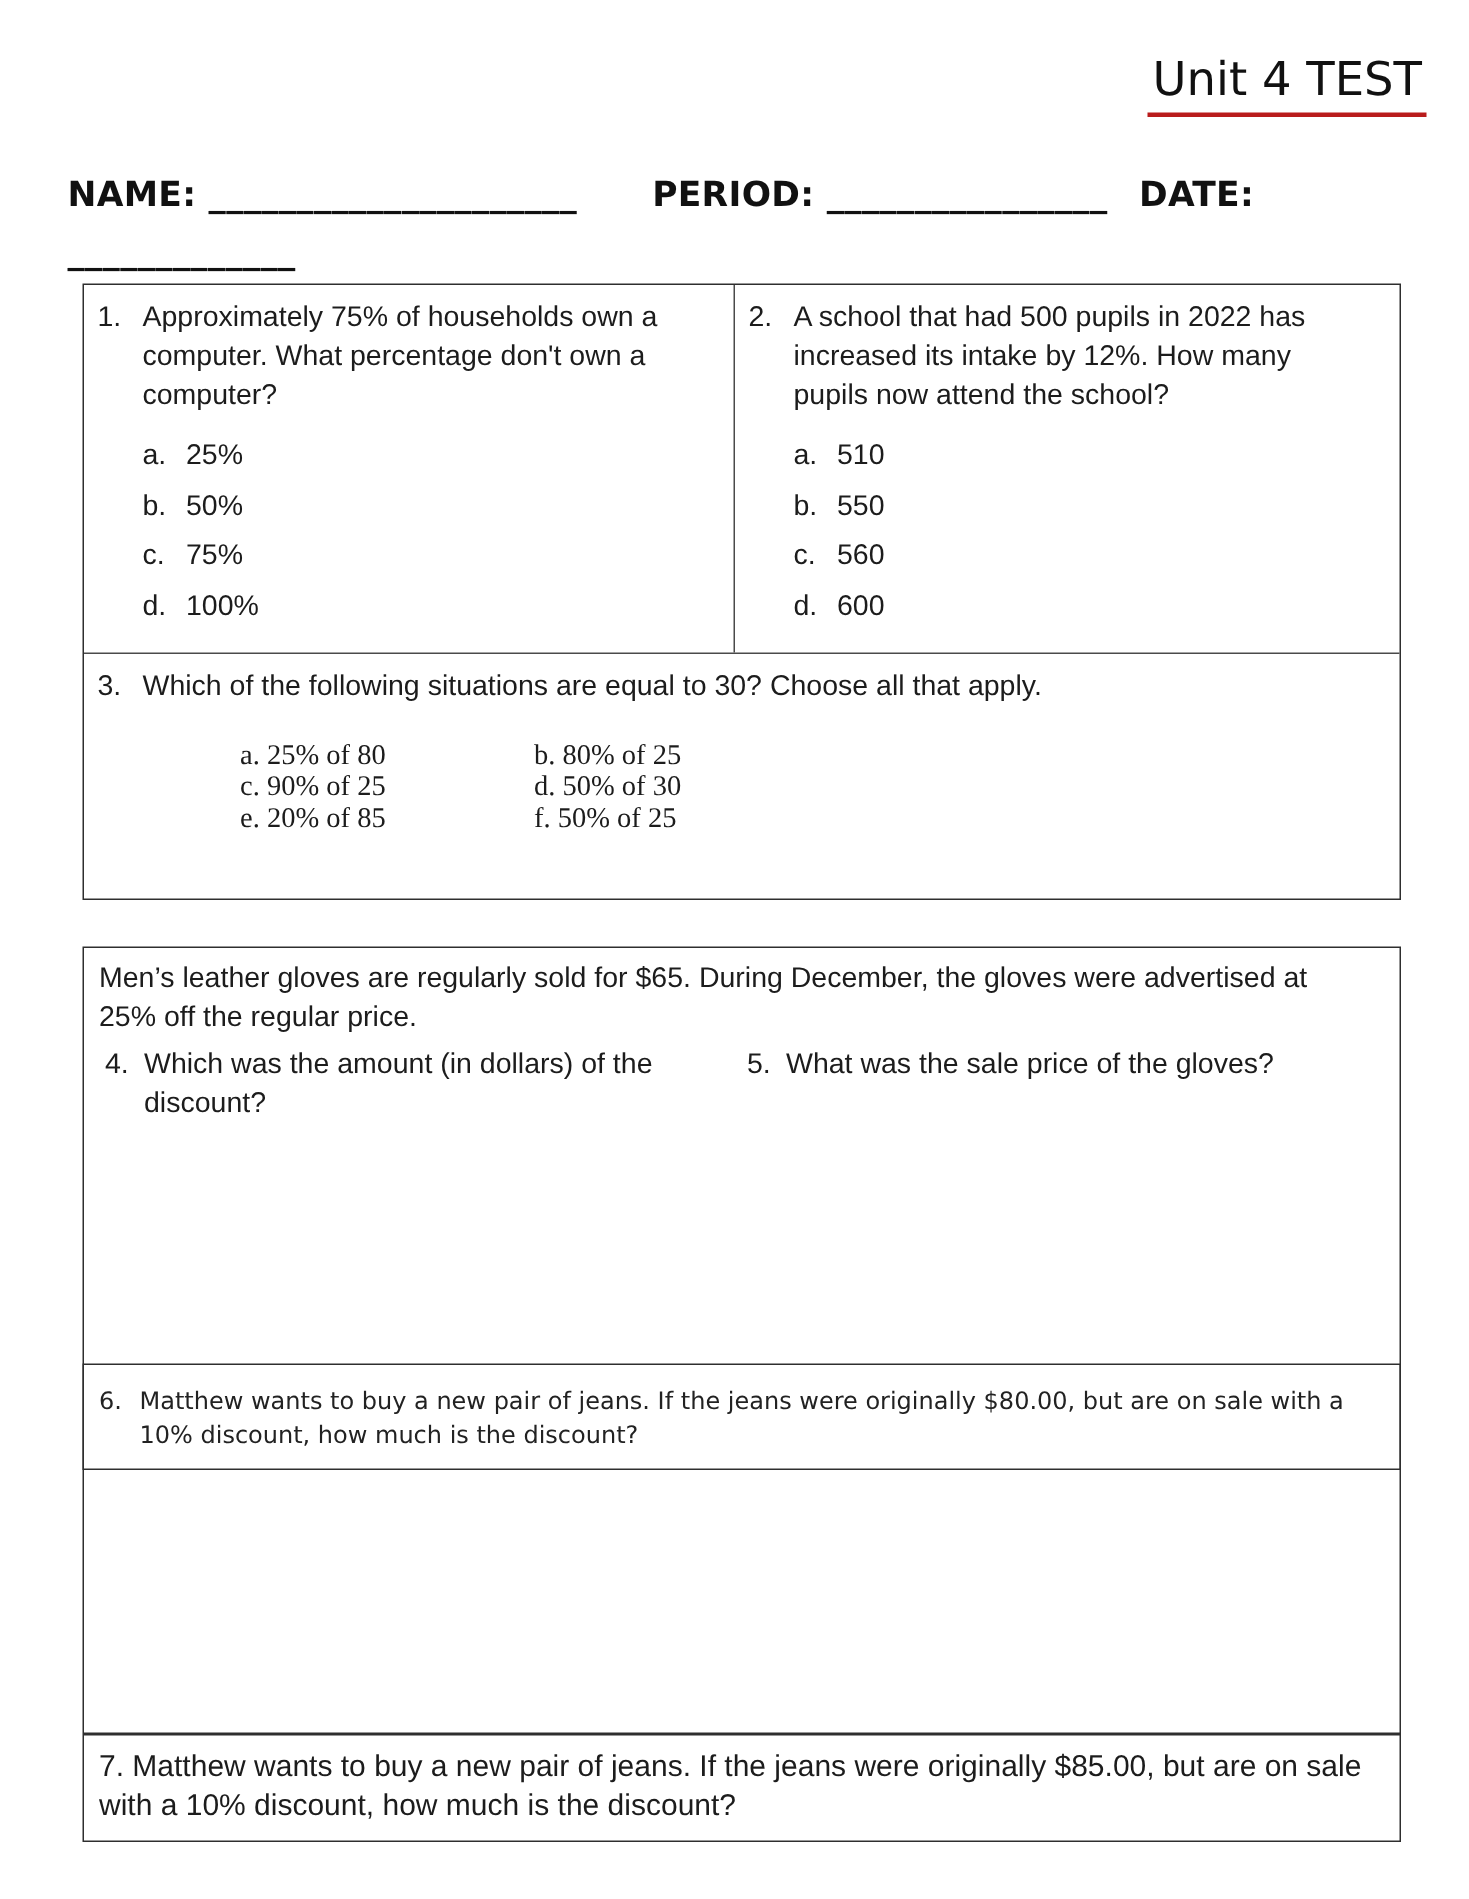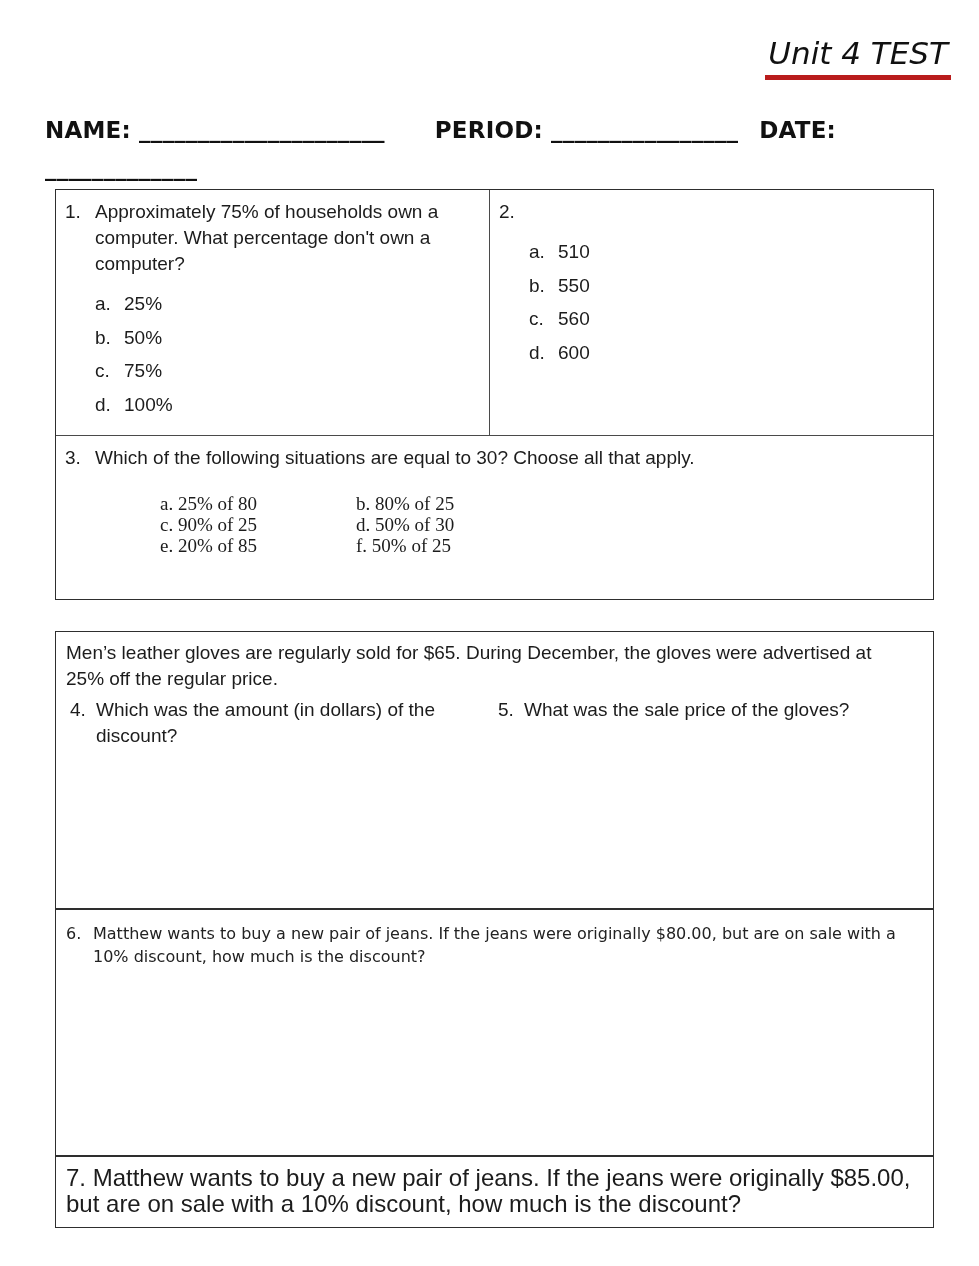--- a/index.html
+++ b/index.html
@@ -15,24 +15,23 @@
   }
 
   
   .doc-title {
     position: absolute;
     top: 36px;
     right: 28px;
     font-family: "DejaVu Sans", sans-serif;
     font-size: 31px;
     color: #111;
-    border-bottom: 5px solid #b91c1c;
+    border-bottom: 3px solid #b91c1c;
     padding: 0 3px 3px 3px;
     line-height: 1.15;
-    font-style: italic;
   }
 
   
   .header-fields {
     position: absolute;
     left: 45px;
     top: 111px;
     width: 910px;
     font-family: "DejaVu Sans", sans-serif;
     font-weight: bold;
@@ -85,21 +84,21 @@
     line-height: 21px;
     font-family: Liberation Serif, serif;
   }
 
   
   .gloves-box {
     position: absolute;
     left: 55px;
     top: 631px;
     width: 879px;
-    height: 278px;
+    height: 349px;
     border: 1.6px solid #2e2e2e;
     padding: 8px 10px 0 10px;
   }
   .gloves-intro {
     font-size: 19px;
     line-height: 26px;
     max-width: 832px;
   }
   .q45-row { display: flex; margin-top: 5px; margin-left: 4px; }
   .q45-col1 { width: 428px; flex: none; display: flex; font-size: 19px; line-height: 26px; }
@@ -131,21 +130,21 @@
   .q7-box {
     position: absolute;
     left: 55px;
     top: 1156px;
     width: 879px;
     height: 72px;
     border: 1.6px solid #2e2e2e;
     padding: 8px 9px 0 10px;
   }
   .q7-text {
-    font-size: 24px;
+    font-size: 20px;
     line-height: 26px;
     max-width: 858px;
   }
 </style>
 </head>
 <body>
 
 <div class="page">
 
   <div class="doc-title">Unit 4 TEST</div>
@@ -182,20 +181,21 @@
           <div class="opt">
             <span class="opt-letter">d.</span>
             <span>100%</span>
           </div>
         </div>
       </div>
 
       <div class="cell cell-q2">
         <div class="qline">
           <span class="qnum">2.</span>
+          <span class="qtext">A school that had 500 pupils in 2022 has increased its intake by 12%. How many pupils now attend the school?</span>
         </div>
         <div class="opts">
           <div class="opt">
             <span class="opt-letter">a.</span>
             <span>510</span>
           </div>
           <div class="opt">
             <span class="opt-letter">b.</span>
             <span>550</span>
           </div>

